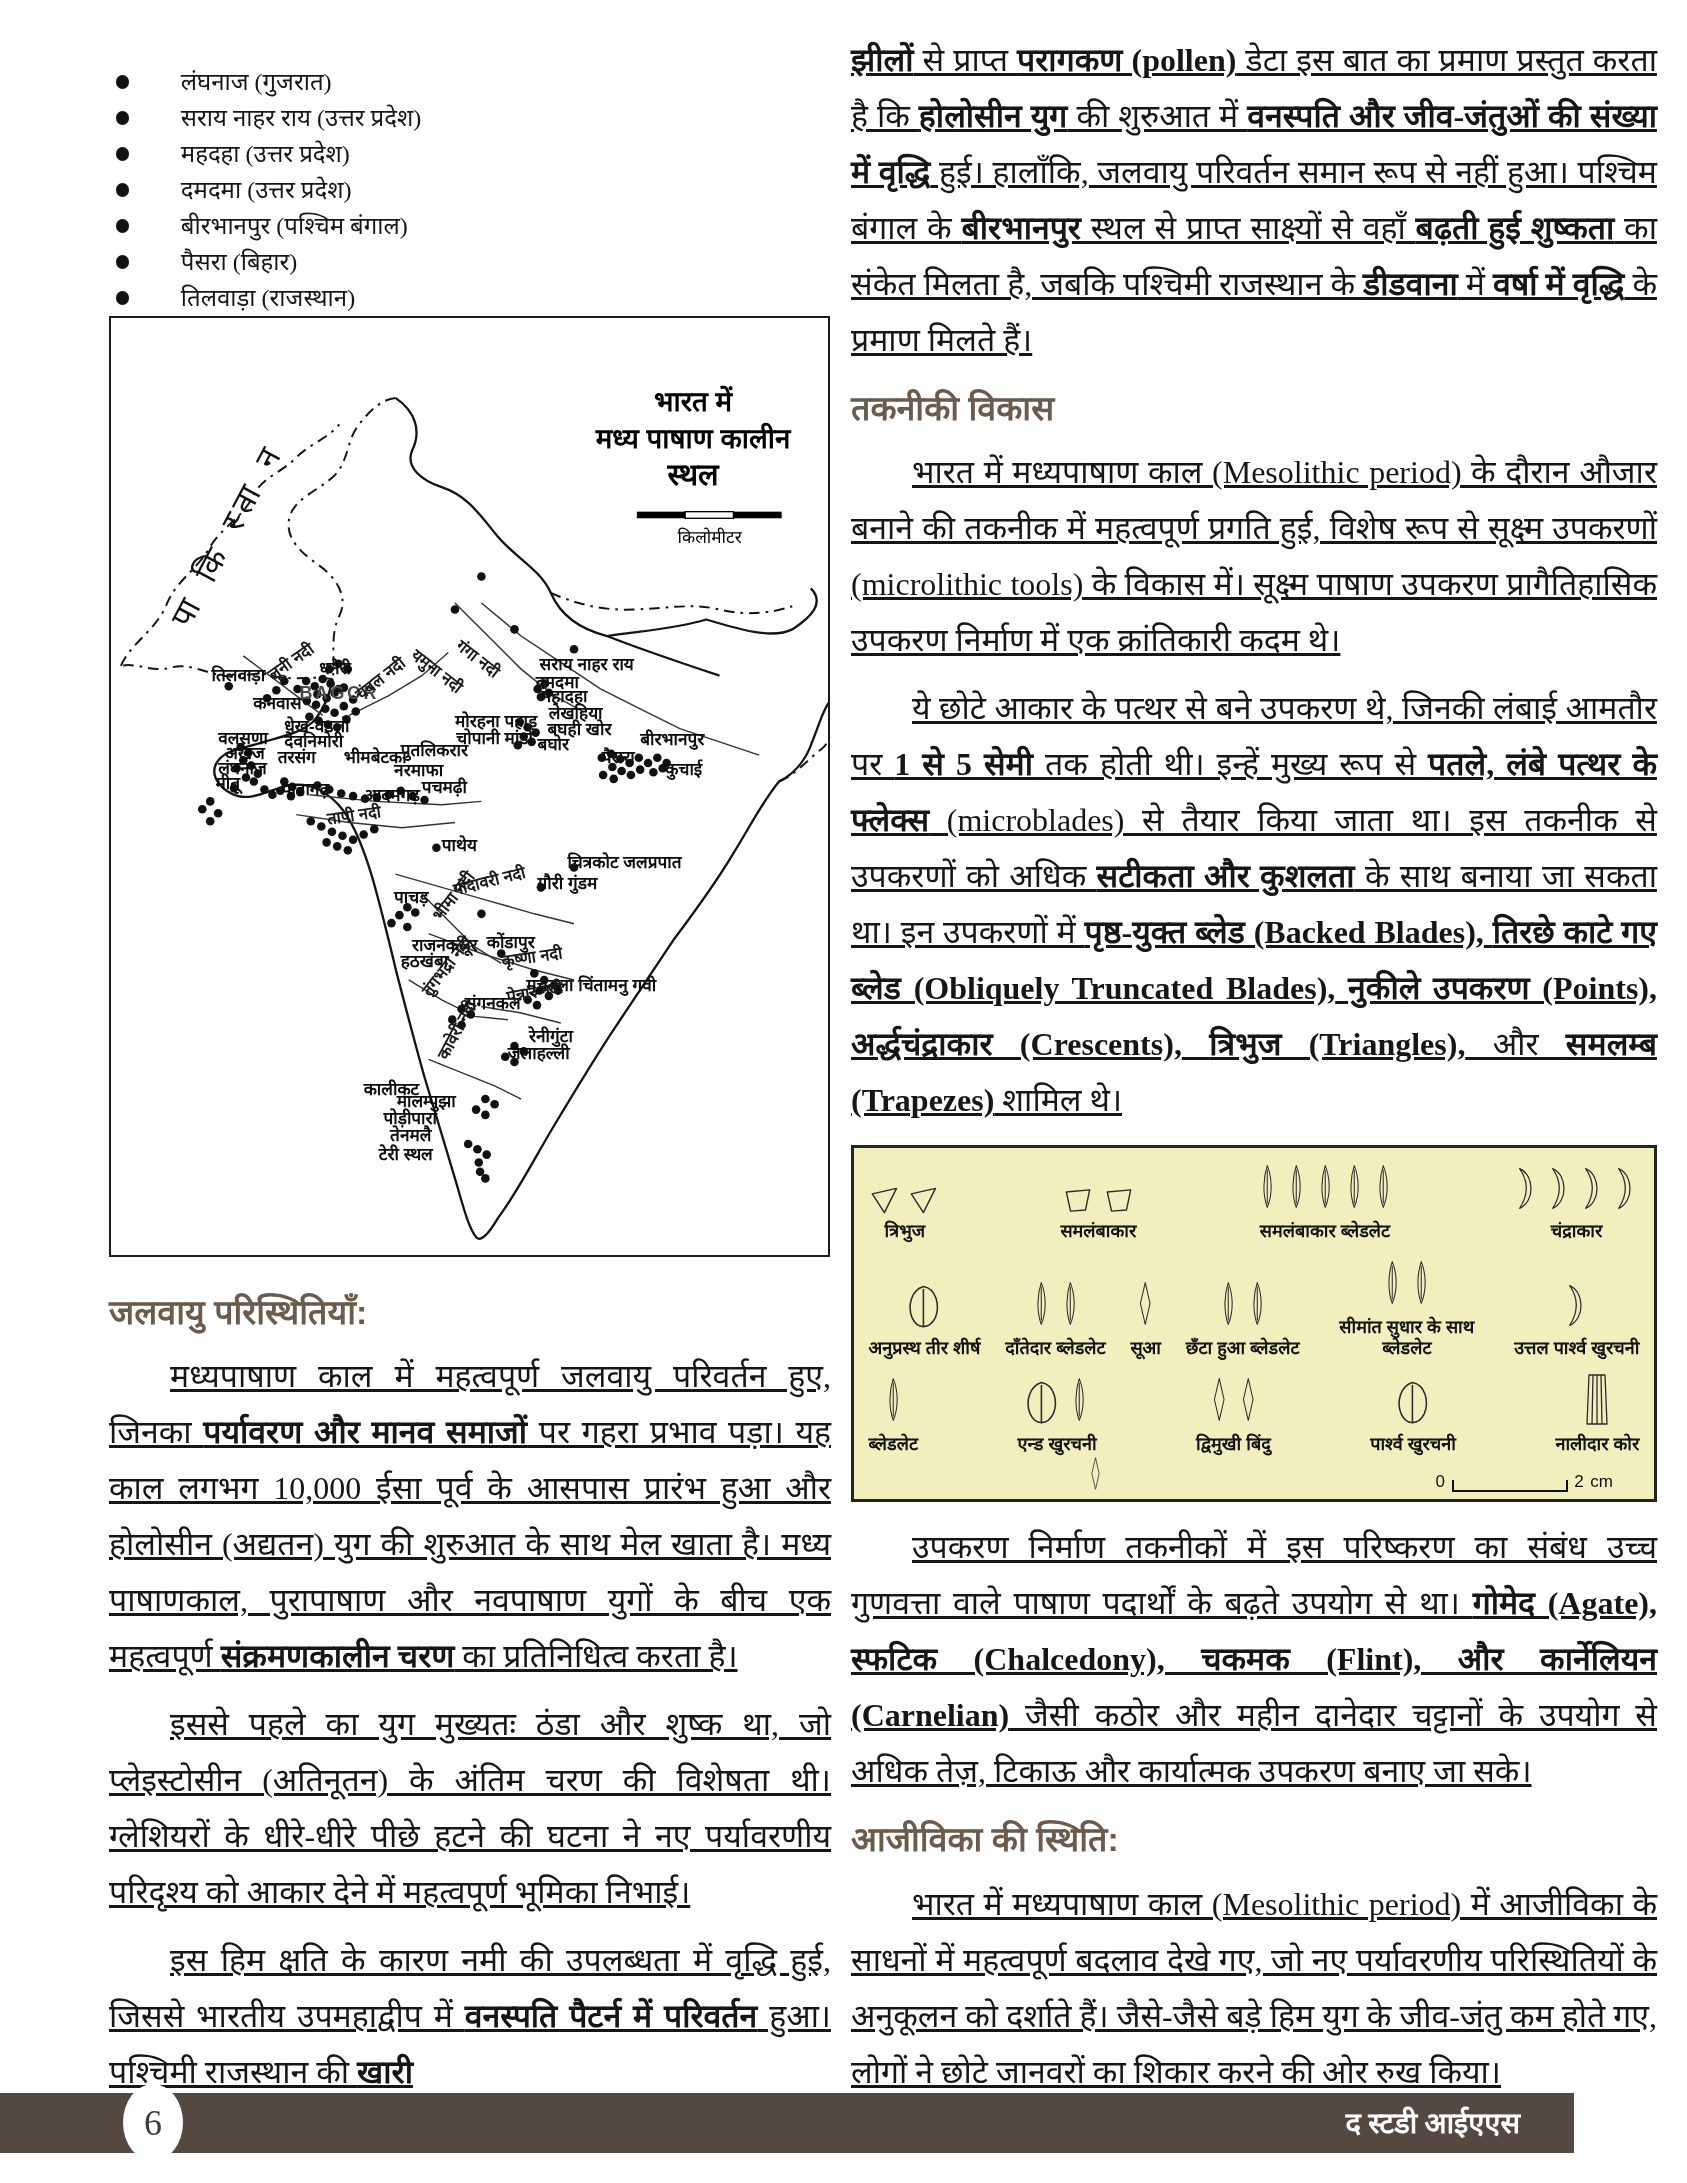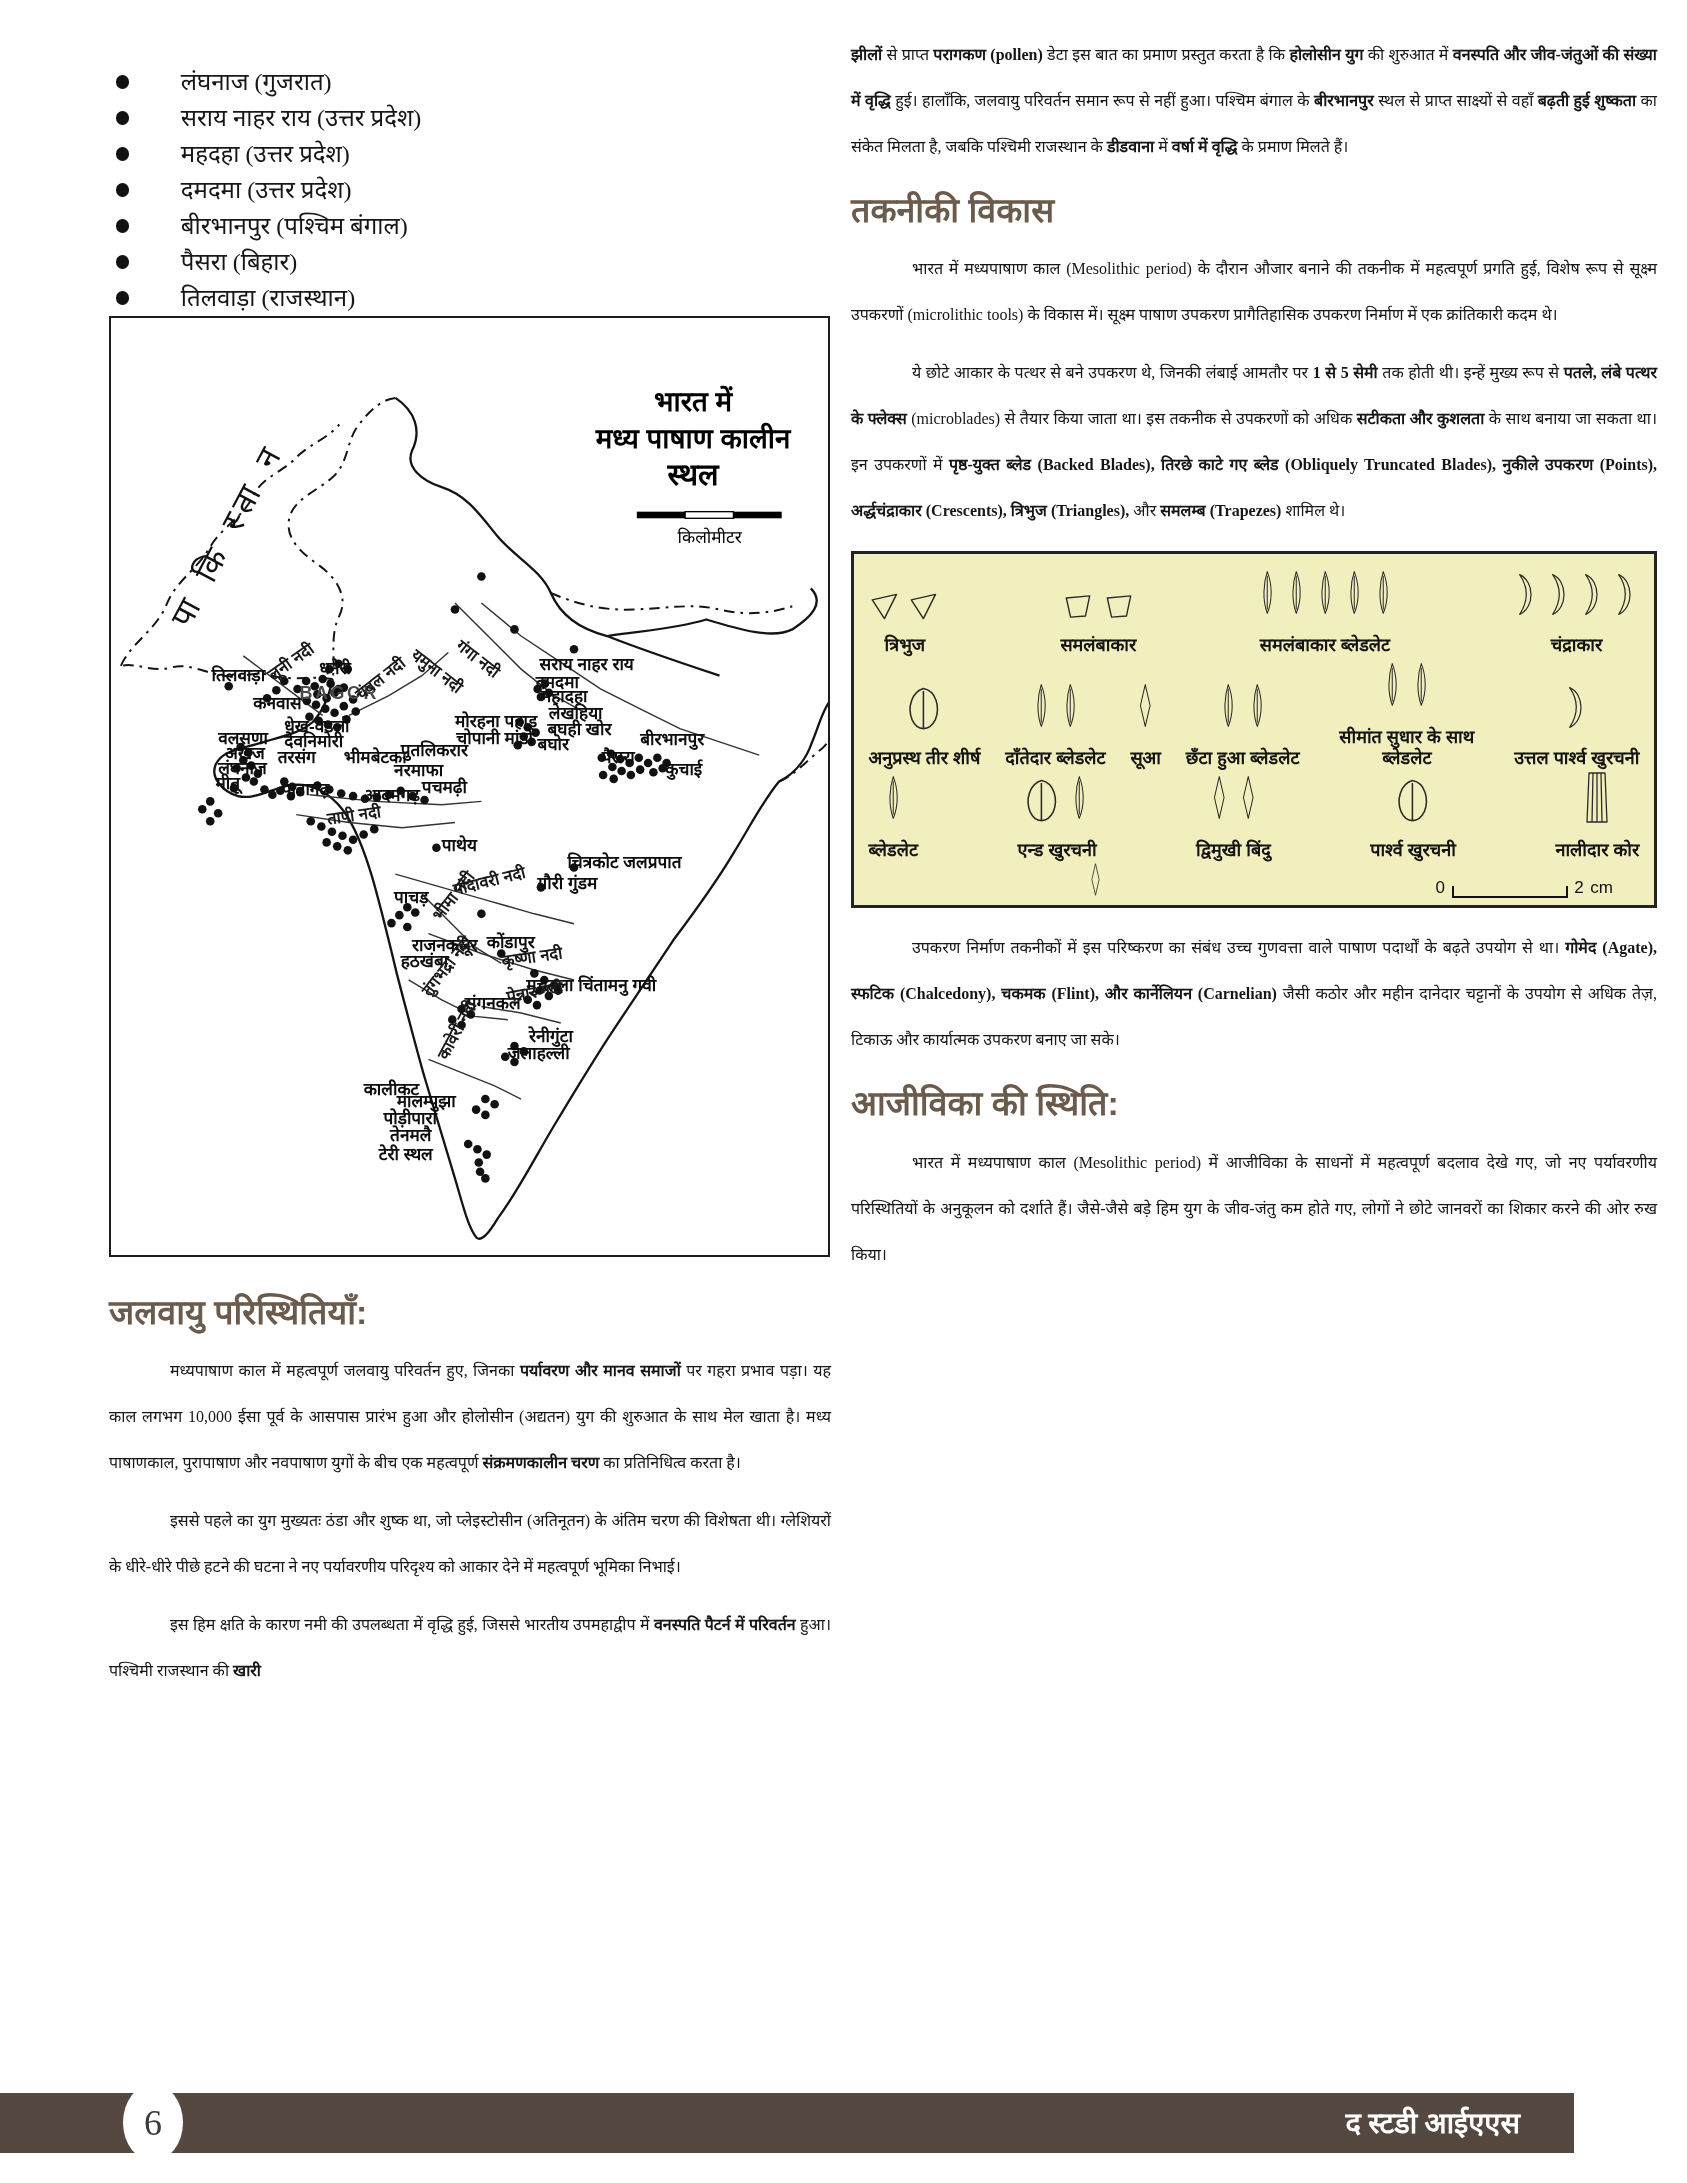--- a/index.html
+++ b/index.html
@@ -24,35 +24,35 @@
   .map-dashed{fill:none;stroke:#141414;stroke-width:3;stroke-dasharray:16 9 4 9;}
   .map-river{fill:none;stroke:#333;stroke-width:2.2;}
   .ml-site{font-family:"Liberation Sans",sans-serif;font-size:26px;font-weight:bold;fill:#0d0d0d;}
   .ml-river{font-family:"Liberation Sans",sans-serif;font-size:25px;font-weight:bold;fill:#1a1a1a;}
   .ml-latin{font-family:"Liberation Sans",sans-serif;font-size:27px;font-weight:bold;fill:#4a4a4a;letter-spacing:4px;}
   .ml-country{font-family:"Liberation Sans",sans-serif;font-size:48px;fill:#111;letter-spacing:12px;}
   .map-title{font-family:"Liberation Sans",sans-serif;font-weight:bold;fill:#000;}
   .scale-num{font-family:"Liberation Sans",sans-serif;font-size:26px;fill:#000;}
 
   
-  .para{font-size:16px;line-height:46px;text-align:justify;text-indent:61px;margin:0 0 12px 0;}
+  .para{font-size:32px;line-height:56px;text-align:justify;text-indent:61px;margin:0 0 12px 0;text-decoration:underline;}
   .para.noindent{text-indent:0;}
   .para b{font-weight:bold;}
   .sec-h{font-family:"Liberation Sans","DejaVu Sans",sans-serif;
     font-size:34px;font-weight:bold;color:#6b5b4c;margin:22px 0 17px 0;line-height:1.1;}
   .col-left .sec-h{margin-top:37px;}
 
   
   .fig-box{box-sizing:border-box;width:806px;height:357px;border:3.3px solid #242424;background:#f2efbe;
     margin:17px 0;padding:9.3px 14.6px 6.6px;display:flex;flex-direction:column;justify-content:space-between;}
   .fig-row{display:flex;justify-content:space-between;align-items:flex-end;}
   .fig-cell{display:flex;flex-direction:column;align-items:center;}
   .fig-shapes{display:flex;align-items:flex-end;gap:6.6px;}
   .fig-label{font-family:"Liberation Sans",sans-serif;font-size:18px;font-weight:bold;color:#141414;
-    text-align:center;line-height:1.12;margin-top:14px;max-width:165px;}
+    text-align:center;line-height:1.12;margin-top:6px;max-width:165px;}
   .tool{stroke:#2b2b2b;fill:none;stroke-width:2.6;stroke-linejoin:round;}
   .fig-bottom{display:flex;align-items:flex-end;justify-content:space-between;padding:0 26.5px 1.3px 218px;}
   .fig-scale{display:flex;align-items:flex-end;gap:6.6px;font-family:"Liberation Sans",sans-serif;
     font-size:17px;color:#111;}
   .fig-scale .bar{width:112px;height:9.3px;border-bottom:2.6px solid #111;border-left:2px solid #111;border-right:2px solid #111;}
 
   
   .footer-bar{position:absolute;left:0;top:2093px;width:1574px;height:60px;background:#544840;}
   .footer-brand{position:absolute;right:54px;top:0;height:60px;line-height:60px;color:#fff;
     font-size:29px;font-weight:bold;}

